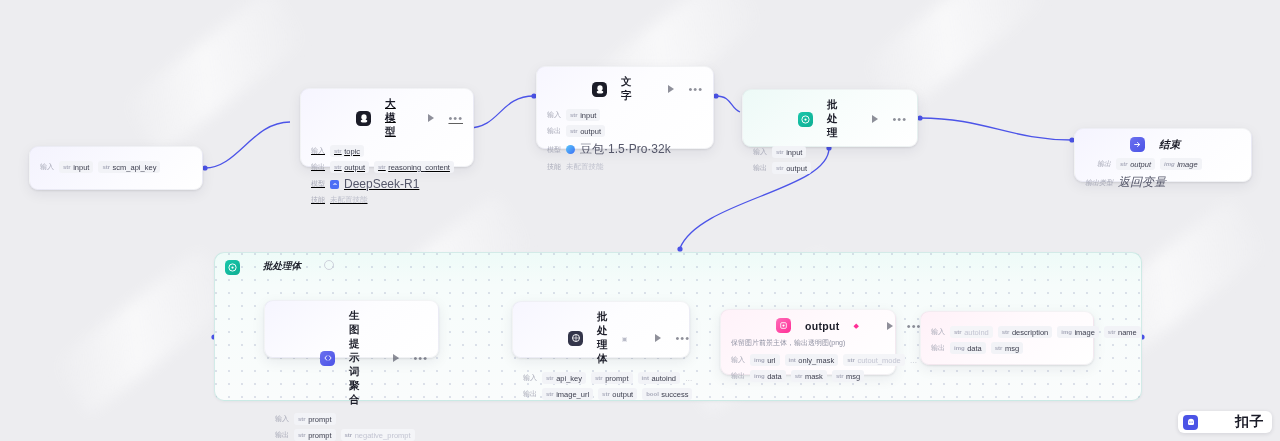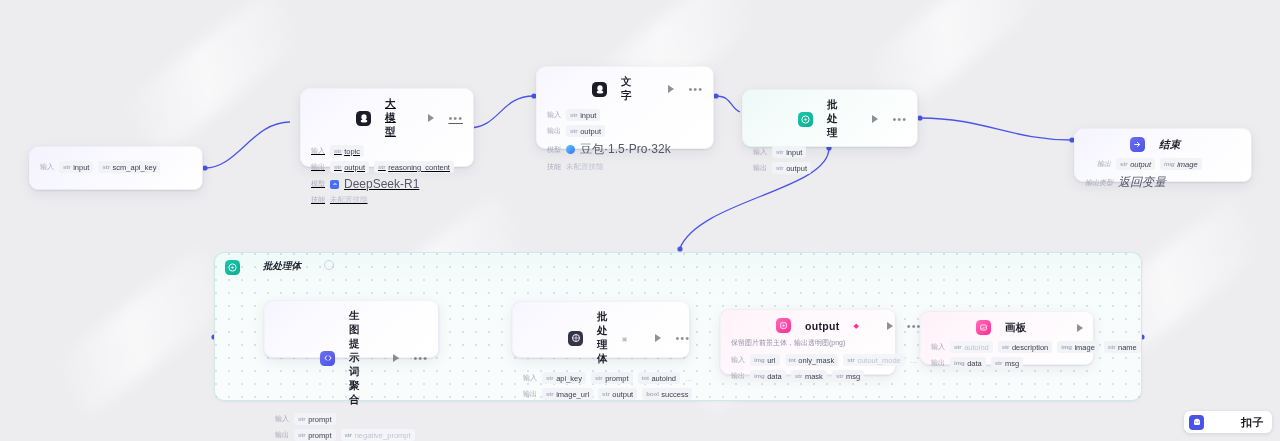--- a/index.html
+++ b/index.html
@@ -85,21 +85,21 @@
   .circ{width:8px;height:8px;border-radius:50%;border:1.1px solid #c8cad6;opacity:.85;}
   
   #coze{
     position:absolute;right:8px;bottom:8px;height:22px;
     display:flex;align-items:center;gap:5px;
     background:#fff;border-radius:6px;padding:0 8px 0 5px;
     box-shadow:0 1px 4px rgba(28,31,53,.13);
   }
   #coze .cz-ic{width:15px;height:15px;border-radius:4px;background:#4b53e6;
     display:flex;align-items:center;justify-content:center;}
-  #coze .cz-tx{font-size:11px;font-weight:700;color:#1b1c28;letter-spacing:.5px;margin-left:32px;}
+  #coze .cz-tx{font-size:14px;font-weight:700;color:#1b1c28;letter-spacing:.5px;margin-left:32px;}
   .tiny-sq{font-size:6px;color:#b9bbc8;}
 </style>
 </head>
 <body>
 
 <div id="canvas">
 
   <div class="wm" style="left:120px;top:40px;"></div>
   <div class="wm" style="left:575px;top:20px;"></div>
   <div class="wm" style="left:345px;top:245px;"></div>
@@ -453,31 +453,20 @@
         </span>
         <span class="chip">
           <span class="tp">str</span>
           <span>msg</span>
         </span>
       </div>
     </div>
   </div>
 
   <div class="node" id="n-board">
-    <div class="hdr">
-      <span class="ico" style="background:linear-gradient(135deg,#ff6bb8,#ff2e96);">
-        <svg width="9" height="9" viewBox="0 0 16 16" aria-hidden="true">
-          <rect x="3" y="3.5" width="10" height="9" rx="1.8" fill="none" stroke="#fff" stroke-width="1.5"></rect>
-          <path d="M4.6 10.6 7 8l2 1.8 2.4-2.6" stroke="#fff" stroke-width="1.3" fill="none" stroke-linecap="round" stroke-linejoin="round"></path>
-        </svg>
-      </span>
-      <span class="ttl">画板</span>
-      <span class="hdr-sp"></span>
-      <span class="play"></span>
-    </div>
     <div class="rows">
       <div class="row">
         <span class="rlab">输入</span>
         <span class="chip ghost">
           <span class="tp">str</span>
           <span>autoind</span>
         </span>
         <span class="chip">
           <span class="tp">str</span>
           <span>description</span>

